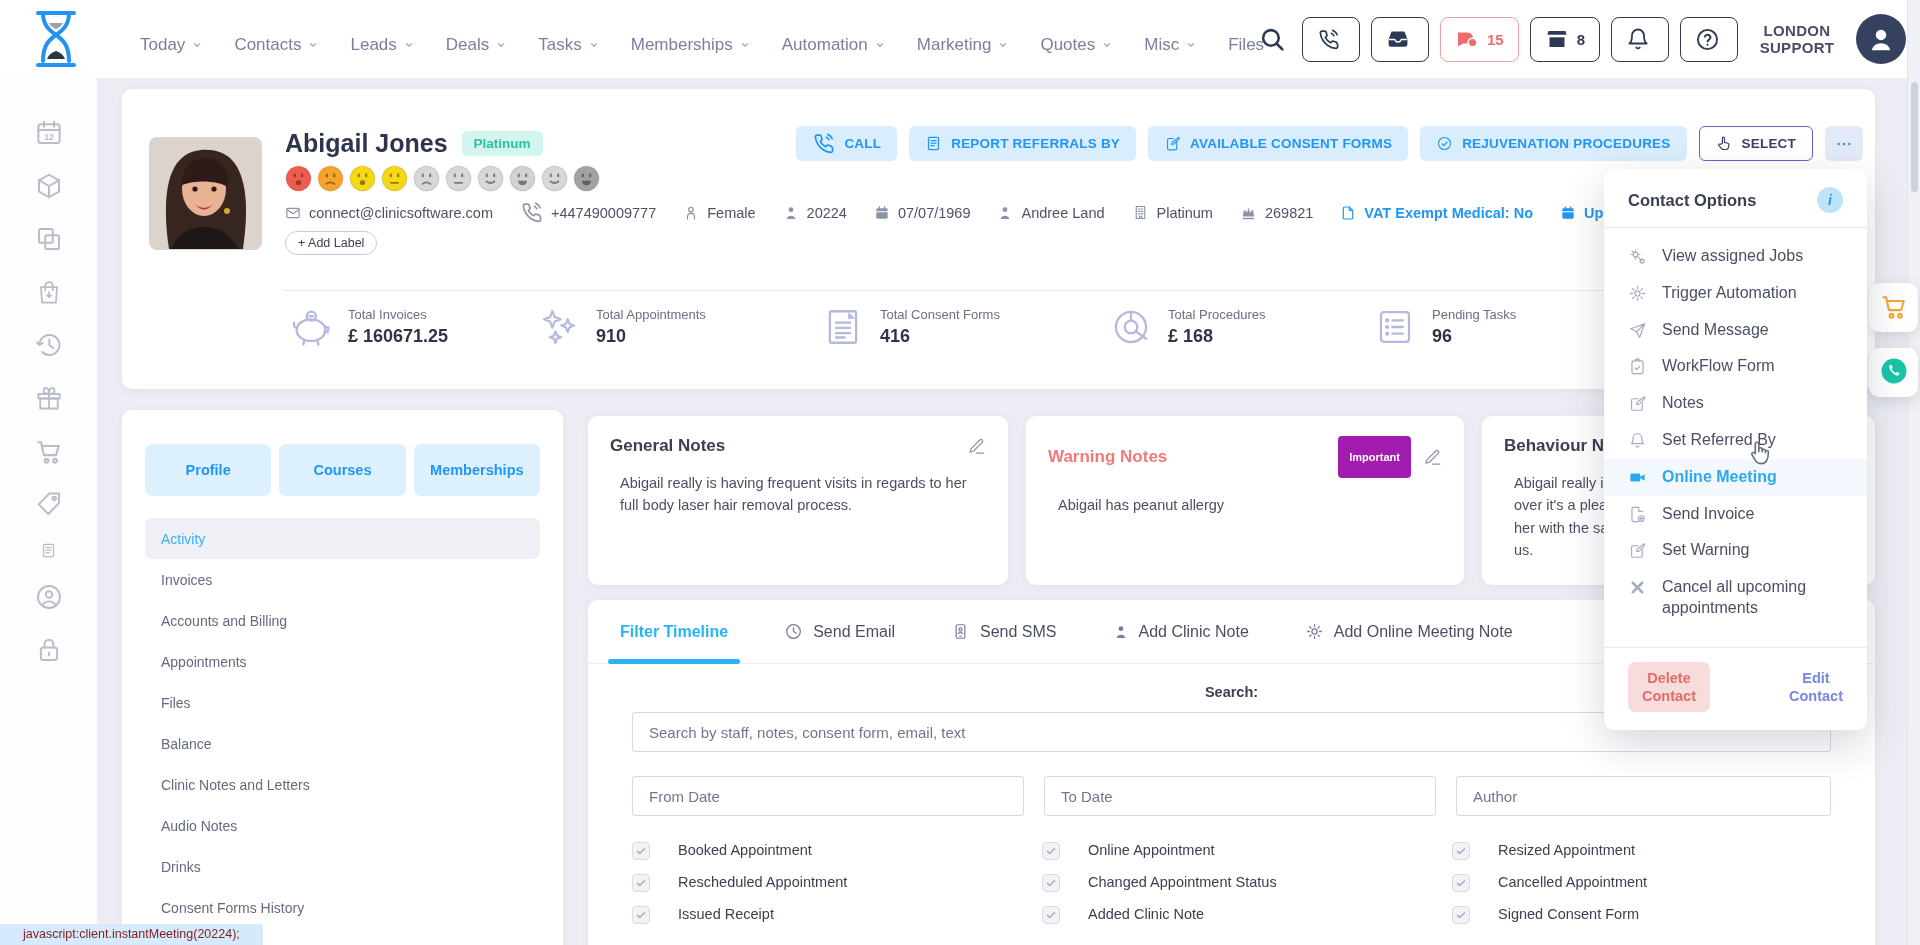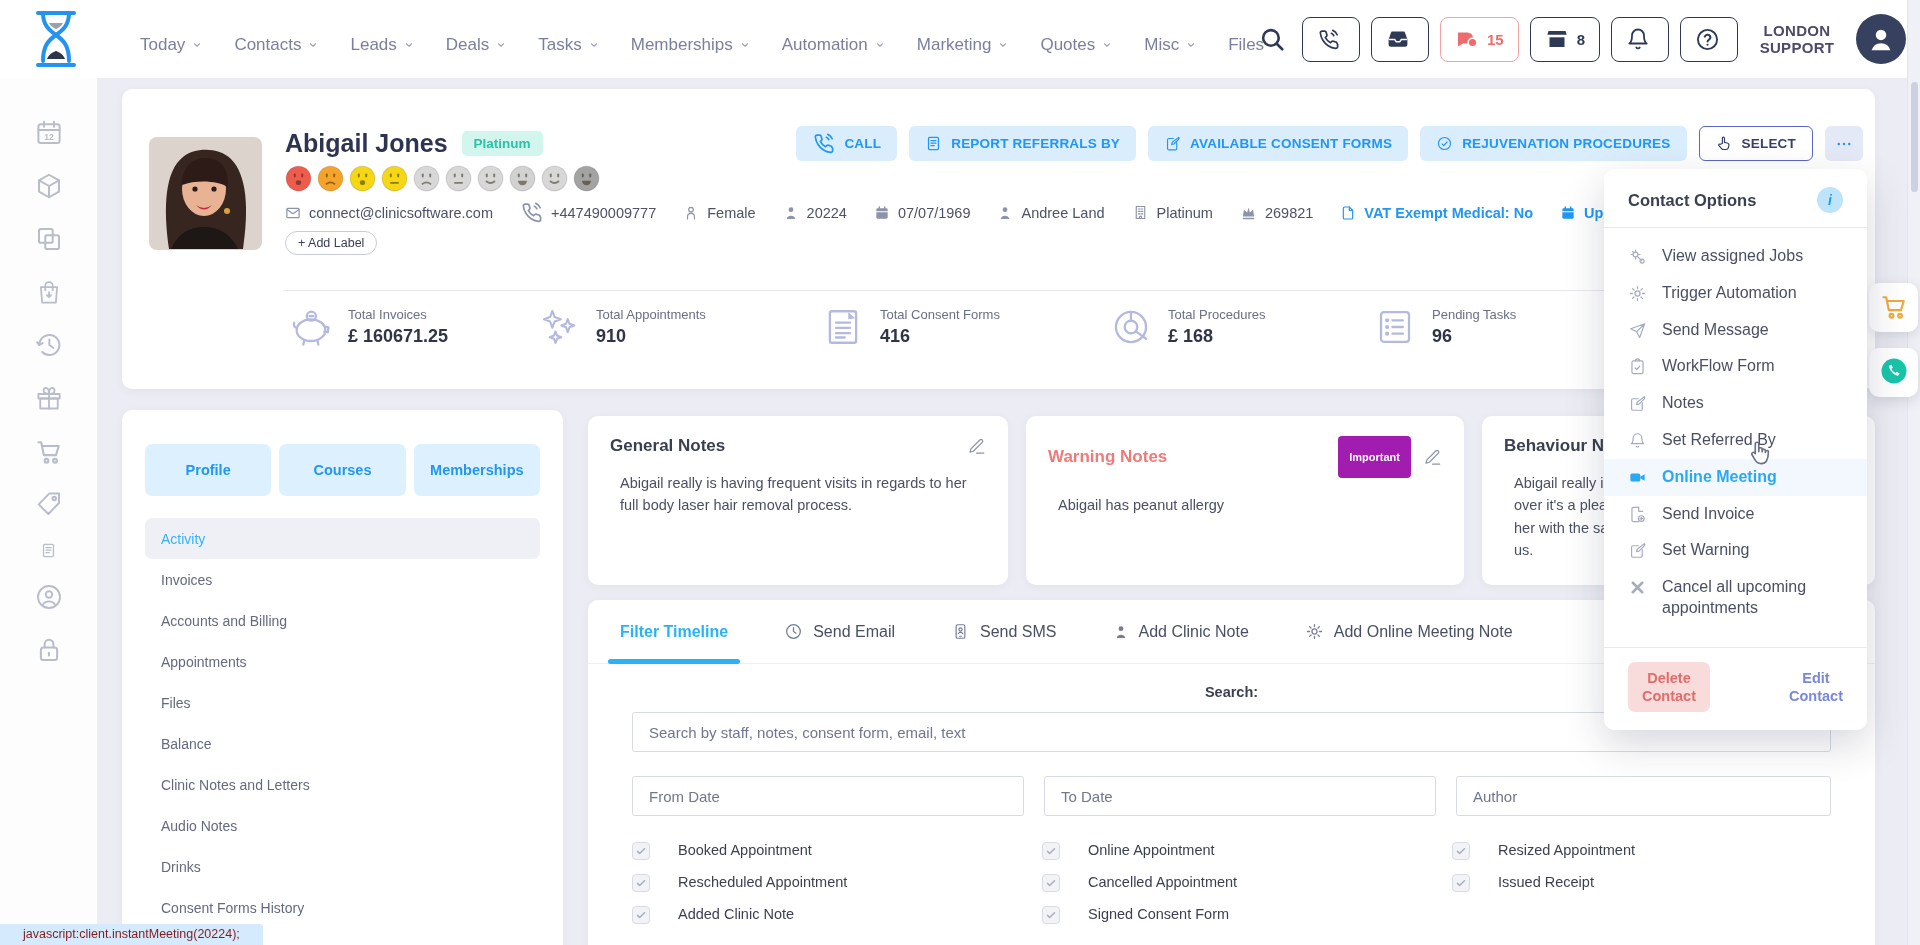--- a/index.html
+++ b/index.html
@@ -807,20 +807,28 @@
             </svg>
           </span>
           <span>Rescheduled Appointment</span>
         </label>
         <label class="cb-item">
           <span class="cb-box">
             <svg viewBox="0 0 24 24" width="12" height="12" fill="none" stroke="currentColor" stroke-width="3" stroke-linecap="round" stroke-linejoin="round">
               <path d="M5 12.8l4.3 4.3L19 7.4"></path>
             </svg>
           </span>
+          <span>Changed Appointment Status</span>
+        </label>
+        <label class="cb-item">
+          <span class="cb-box">
+            <svg viewBox="0 0 24 24" width="12" height="12" fill="none" stroke="currentColor" stroke-width="3" stroke-linecap="round" stroke-linejoin="round">
+              <path d="M5 12.8l4.3 4.3L19 7.4"></path>
+            </svg>
+          </span>
           <span>Cancelled Appointment</span>
         </label>
         <label class="cb-item">
           <span class="cb-box">
             <svg viewBox="0 0 24 24" width="12" height="12" fill="none" stroke="currentColor" stroke-width="3" stroke-linecap="round" stroke-linejoin="round">
               <path d="M5 12.8l4.3 4.3L19 7.4"></path>
             </svg>
           </span>
           <span>Issued Receipt</span>
         </label>

